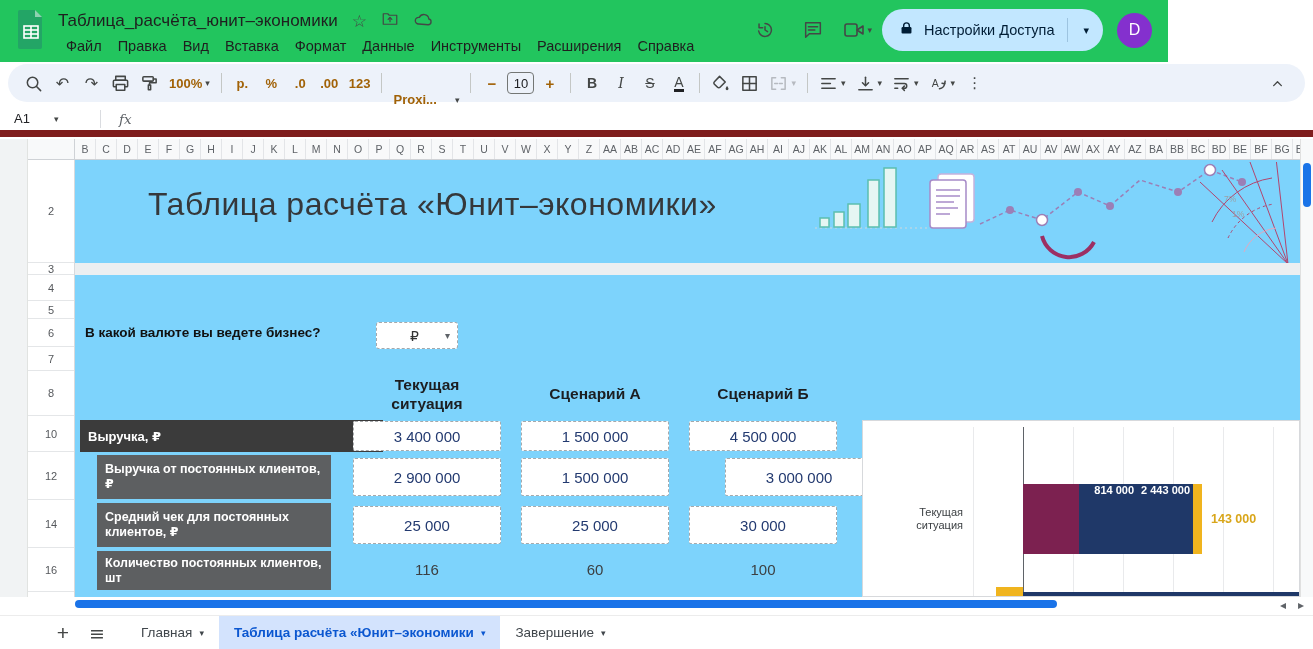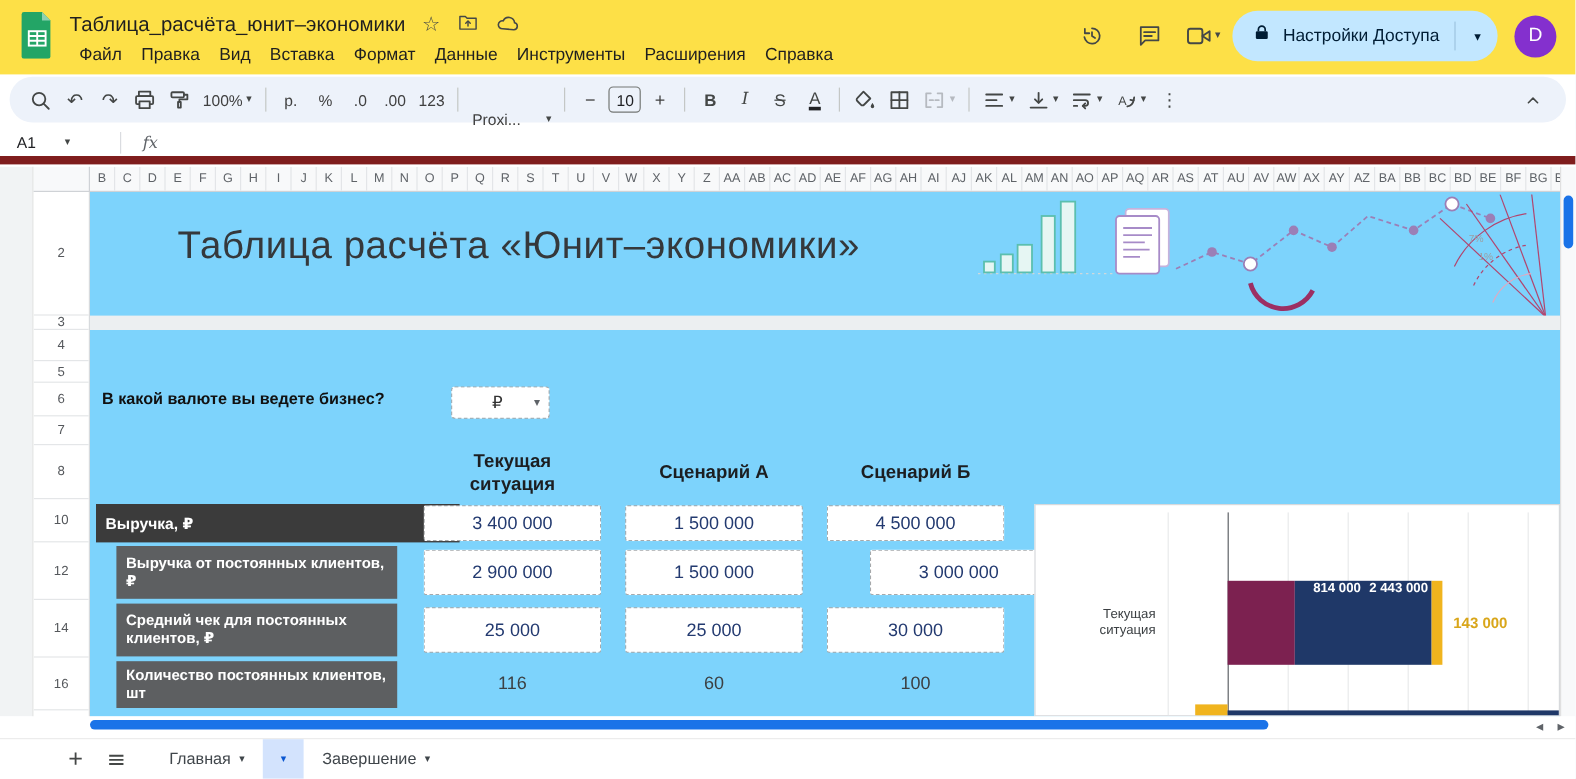--- a/index.html
+++ b/index.html
@@ -4,41 +4,41 @@
 <style>
   * { box-sizing: border-box; margin: 0; padding: 0; }
   html,body { width:1313px; height:649px; background:#fff; }
   body { font-family:"Liberation Sans","DejaVu Sans",sans-serif; color:#202124; overflow:hidden; }
   .app { position:relative; width:1313px; height:649px; background:#fff; overflow:hidden; }
   .abs { position:absolute; }
   svg.oicon { fill:none; stroke:#444746; stroke-width:1.6; stroke-linecap:round; stroke-linejoin:round; }
   .uicon { font-family:"DejaVu Sans",sans-serif; color:#444746; }
 
   
-  .topbar { position:absolute; top:0; left:0; width:1313px; height:62px; background:#fde047; display:flex; align-items:flex-start; }
+  .topbar { position:absolute; top:0; left:0; width:1168px; height:62px; background:#22c55e; display:flex; align-items:flex-start; }
   .tb-left { display:flex; padding:8px 0 0 16px; gap:12px; }
   .title-row { display:flex; align-items:center; gap:14px; height:26px; }
   .doc-title { font-size:17px; color:#1f1f1f; }
   .menubar { display:flex; margin-top:2px;text-align:right; }
   .menu-item { font-size:14.5px; color:#1f1f1f; padding:2px 8px; border-radius:4px; cursor:default; }
   .tb-right { margin-left:auto; display:flex; align-items:center; gap:10px; padding:9px 16px 0 0; }
   .icon-btn { width:38px; height:38px; border-radius:50%; display:flex; align-items:center; justify-content:center; }
   .cam-group { display:flex; align-items:center; gap:2px; }
   .share-pill { height:42px; background:#c2e7ff; border-radius:21px; display:flex; align-items:center; padding:0 6px 0 16px; gap:9px; }
   .share-pill .label { font-size:14.5px; font-weight:500; color:#001d35; white-space:nowrap; }
   .share-divider { width:1px; height:24px; background:#7fa8c6; opacity:.55; margin:0 4px; }
   .share-caret { font-size:11px; color:#001d35; padding:0 8px 0 2px; }
   .avatar { width:35px; height:35px; border-radius:50%; background:#8430ce; color:#fff; font-size:16px; font-weight:500; display:flex; align-items:center; justify-content:center; margin-left:4px; }
 
   
   .toolbar { position:absolute; top:64px; left:8px; width:1297px; height:38px; background:#edf2fa; border-radius:19px; display:flex; align-items:center; padding:0 14px 0 12px; gap:2px; }
   .tb-btn { height:28px; min-width:27px; display:flex; align-items:center; justify-content:center; border-radius:4px; color:#444746; font-size:13px; gap:3px; padding:0 4px; }
   .tb-sep { width:1px; height:20px; background:#c4c7c5; margin:0 5px; flex:none; }
   .caret { font-size:9px; color:#444746; font-family:"DejaVu Sans",sans-serif; }
-  .tb-text { font-size:13px; color:#404040; }
+  .tb-text { font-size:13px; color:#a16207;font-weight:bold; }
   .size-box { width:27px; height:22px; border:1px solid #747775; border-radius:4px; display:flex; align-items:center; justify-content:center; font-size:13px; color:#202124; background:transparent; }
   .b-bold { font-weight:700; font-size:14px; }
   .b-italic { font-style:italic; font-family:"DejaVu Serif",serif; font-size:14px; }
   .b-strike { text-decoration:line-through; font-size:14px; }
   .b-color { font-size:14px; border-bottom:3px solid #202124; line-height:14px; }
   .disabled, .disabled .caret { color:#b6bac0 !important; }
   .disabled svg { stroke:#b6bac0 !important; }
   .tb-collapse { margin-left:auto; }
 
   
@@ -495,20 +495,21 @@
 
   <div class="tabbar">
     <div class="bar-btn" style="font-size:21px;">+</div>
     <div class="bar-btn uicon">≡</div>
     <div class="tabs" id="tabs">
         <div class="sheet-tab">
           <span class="tab-label">Главная</span>
           <span class="tab-caret">▾</span>
         </div>
         <div class="sheet-tab active">
+          <span class="tab-label">Таблица расчёта «Юнит–экономики</span>
           <span class="tab-caret">▾</span>
         </div>
         <div class="sheet-tab">
           <span class="tab-label">Завершение</span>
           <span class="tab-caret">▾</span>
         </div>
       </div>
   </div>
 
 </div>

